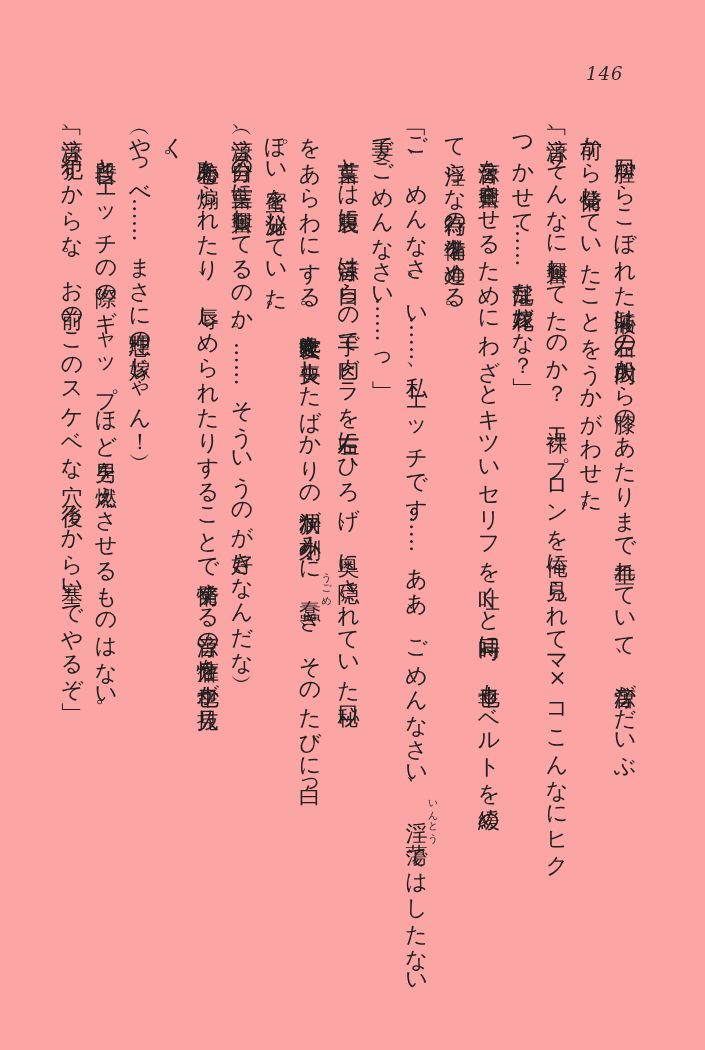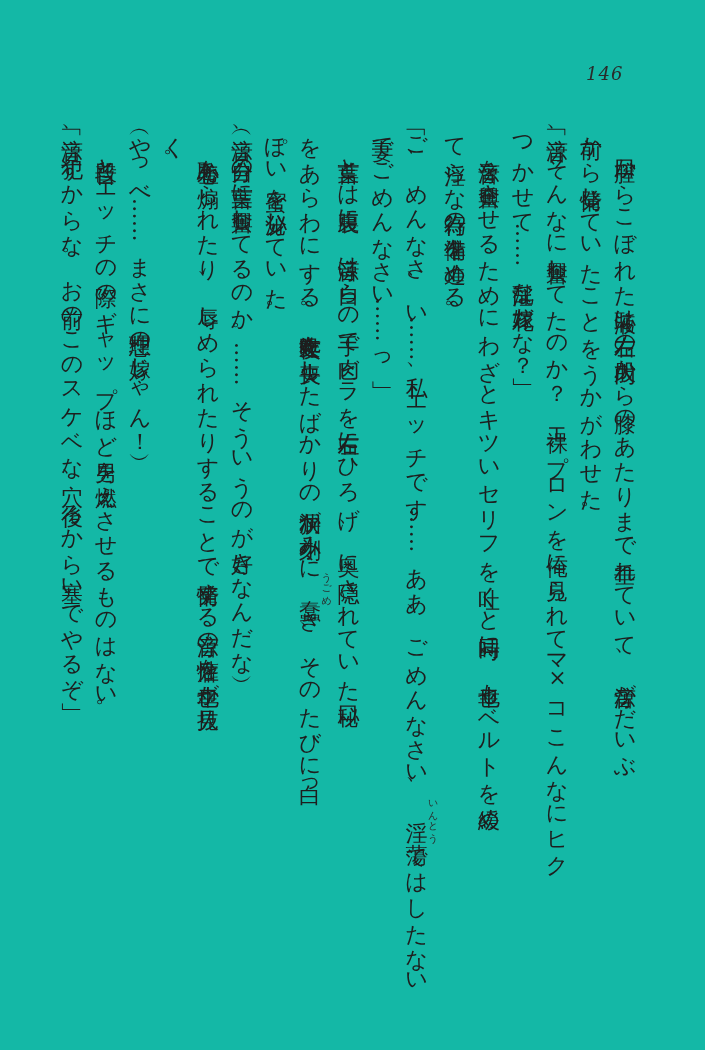--- a/index.html
+++ b/index.html
@@ -9,21 +9,21 @@
   body {
     width: 705px;
     height: 1050px;
     background: #fafaf9;
     font-family: "DejaVu Serif", serif;
   }
   .book-page {
     position: relative;
     width: 705px;
     height: 1050px;
-    background: #14b8a6;
+    background: #fca5a5;
     color: #1e1e1e;
     overflow: hidden;
   }
   .page-number {
     position: absolute;
     top: 63px;
     left: 586px;
     font-family: "DejaVu Serif", serif;
     font-style: italic;
     font-size: 18px;

